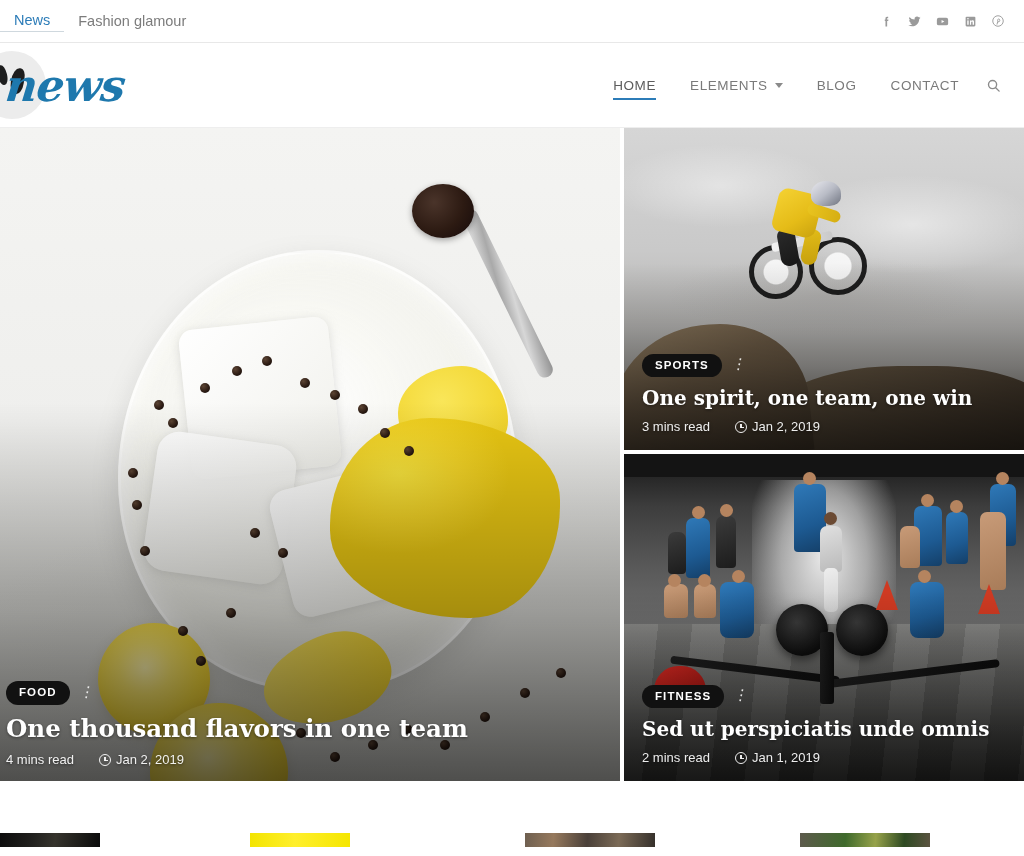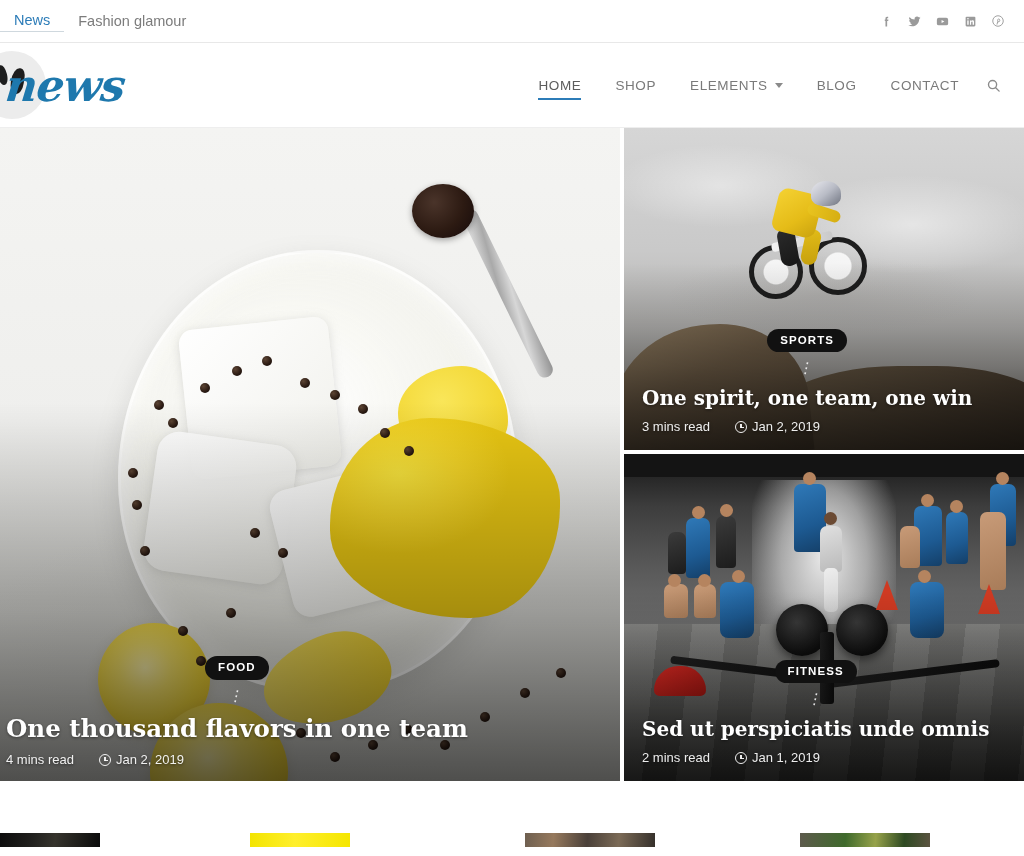--- a/index.html
+++ b/index.html
@@ -169,21 +169,21 @@
     background: linear-gradient(to top, rgba(0,0,0,0.62) 0%, rgba(0,0,0,0.28) 45%, rgba(0,0,0,0) 100%);
     pointer-events: none;
   }
   .card-body {
     position: absolute;
     left: 0; bottom: 0;
     padding: 0 18px 16px 18px;
     z-index: 3;
   }
   .hero-left .card-body { padding-left: 6px; padding-bottom: 14px; }
-  .badge-row { display: flex; align-items: center; gap: 10px; margin-bottom: 10px; flex-direction: column; }
+  .badge-row { display: flex; align-items: center; gap: 10px; margin-bottom: 10px; }
   .badge {
     background: #111111;
     color: #ffffff;
     font-size: 11.5px;
     font-weight: 700;
     letter-spacing: 1.1px;
     padding: 6px 13px;
     border-radius: 13px;
     display: inline-block;
     line-height: 1;
@@ -534,23 +534,20 @@
 
 <div class="header">
   <div class="logo-wrap">
     <span class="logo-mark"></span>
     <span class="logo-text">news</span>
   </div>
   <nav class="nav">
     <div class="nav-item active">
       <span>HOME</span>
       <span class="nav-underline"></span>
-    </div>
-    <div class="nav-item">
-      <span>SHOP</span>
     </div>
     <div class="nav-item">
       <span>ELEMENTS</span>
       <span class="caret"></span>
     </div>
     <div class="nav-item">
       <span>BLOG</span>
     </div>
     <div class="nav-item">
       <span>CONTACT</span>

